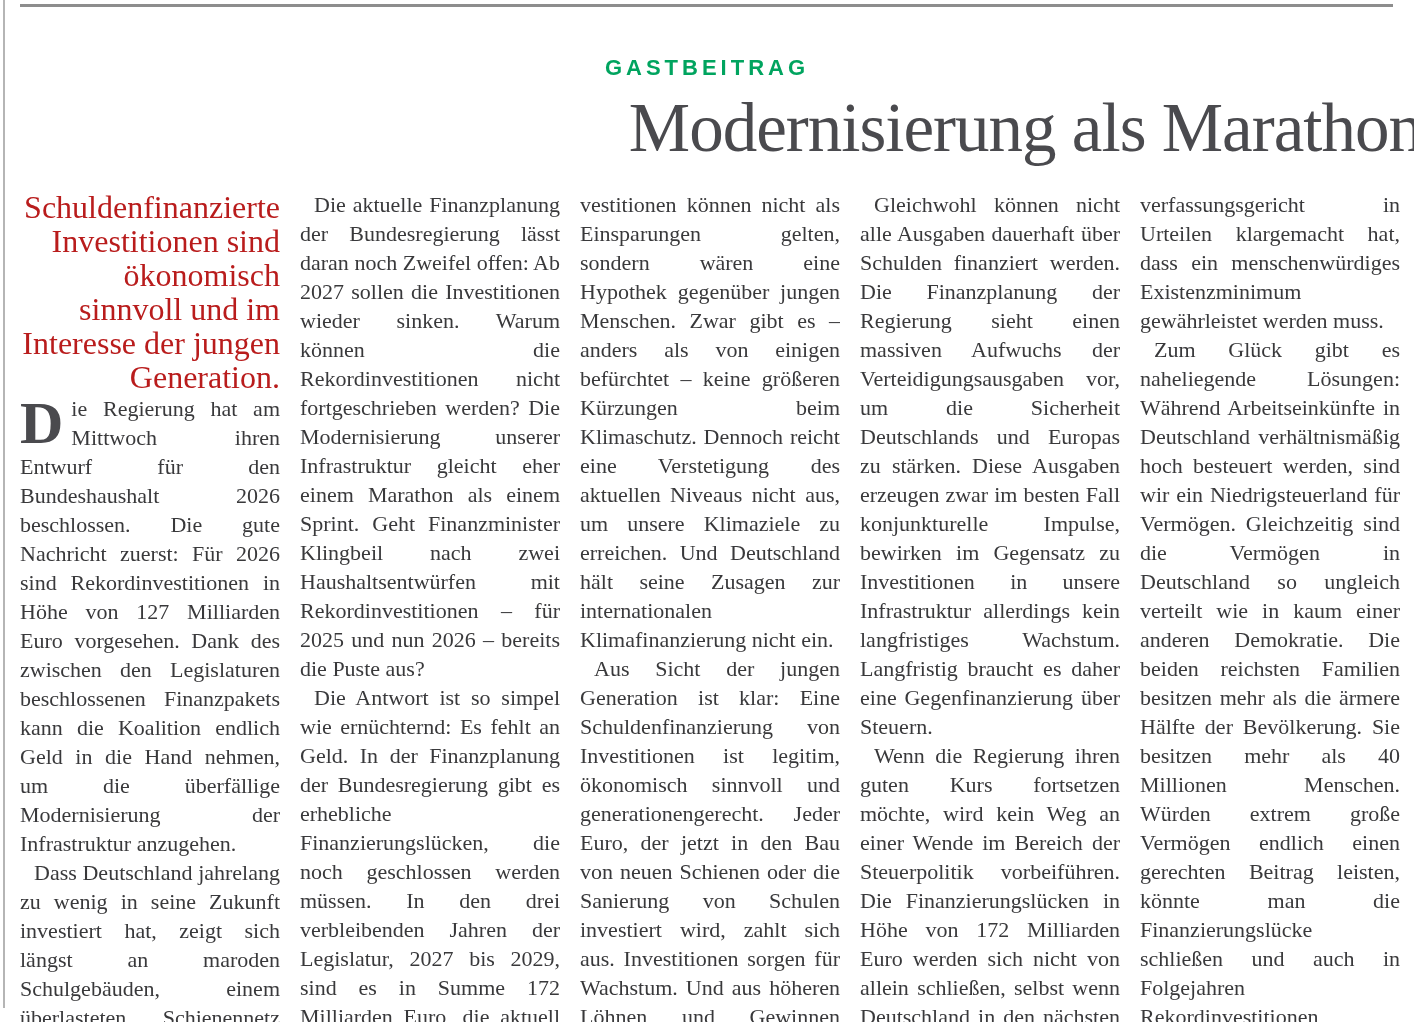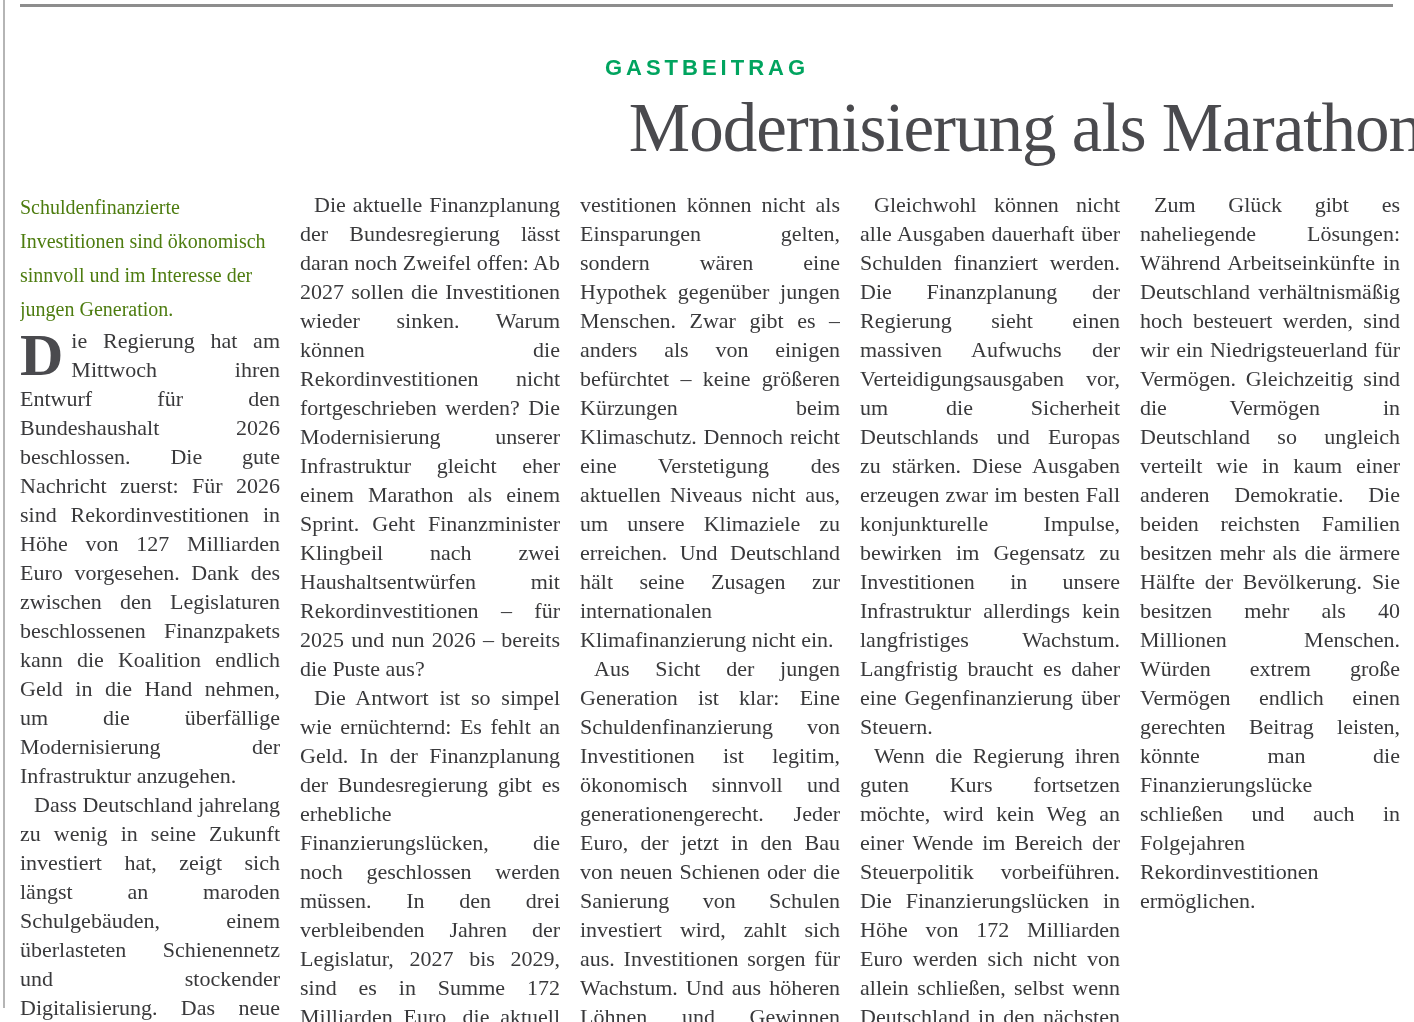--- a/index.html
+++ b/index.html
@@ -60,26 +60,26 @@
     width: 260px;
     height: 100%;
     overflow: hidden;
     font-size: 22px;
     line-height: 29px;
     text-align: justify;
     hyphens: auto;
     -webkit-hyphens: auto;
   }
   .lede {
-    font-size: 20px;
+    font-size: 32px;
     line-height: 34px;
-    text-align: left;
+    text-align: right;
     hyphens: none;
     margin-bottom: 36px;
-    color: #4d7c0f;
+    color: #b91c1c;
   }
   .col p { margin: 0; }
   .col p.indent { text-indent: 14px; }
   .dropcap {
     float: left;
     font-weight: bold;
     font-size: 60px;
     line-height: 50px;
     padding: 4px 8px 0 0;
     color: #4a4a4e;
@@ -116,18 +116,19 @@
         </div>
     </section>
     <section class="col">
       <div class="col-body">
           <p class="indent">Gleichwohl können nicht alle Ausgaben dauerhaft über Schulden finanziert werden. Die Finanzplanung der Regierung sieht einen massiven Aufwuchs der Verteidigungsausgaben vor, um die Sicherheit Deutschlands und Europas zu stärken. Diese Ausgaben erzeugen zwar im besten Fall konjunkturelle Impulse, bewirken im Gegensatz zu Investitionen in unsere Infrastruktur allerdings kein langfristiges Wachstum. Langfristig braucht es daher eine Gegenfinanzierung über Steuern.</p>
           <p class="indent">Wenn die Regierung ihren guten Kurs fortsetzen möchte, wird kein Weg an einer Wende im Bereich der Steuerpolitik vorbeiführen. Die Finanzierungslücken in Höhe von 172 Milliarden Euro werden sich nicht von allein schließen, selbst wenn Deutschland in den nächsten Jahren einen wirtschaftlichen Aufschwung erlebt, der alle Erwartungen übertrifft. Und anders als oft kolportiert, ist es ein Mythos, dass Abermilliarden im Sozialstaat gespart werden könnten. Nicht zuletzt, weil das Bundes-</p>
         </div>
     </section>
     <section class="col">
       <div class="col-body">
+          <p>verfassungsgericht in Urteilen klargemacht hat, dass ein menschenwürdiges Existenzminimum gewährleistet werden muss.</p>
           <p class="indent">Zum Glück gibt es naheliegende Lösungen: Während Arbeitseinkünfte in Deutschland verhältnismäßig hoch besteuert werden, sind wir ein Niedrigsteuerland für Vermögen. Gleichzeitig sind die Vermögen in Deutschland so ungleich verteilt wie in kaum einer anderen Demokratie. Die beiden reichsten Familien besitzen mehr als die ärmere Hälfte der Bevölkerung. Sie besitzen mehr als 40 Millionen Menschen. Würden extrem große Vermögen endlich einen gerechten Beitrag leisten, könnte man die Finanzierungslücke schließen und auch in Folgejahren Rekordinvestitionen ermöglichen.</p>
         </div>
 
     </section>
   </main>
 </div>
 
 </body></html>

